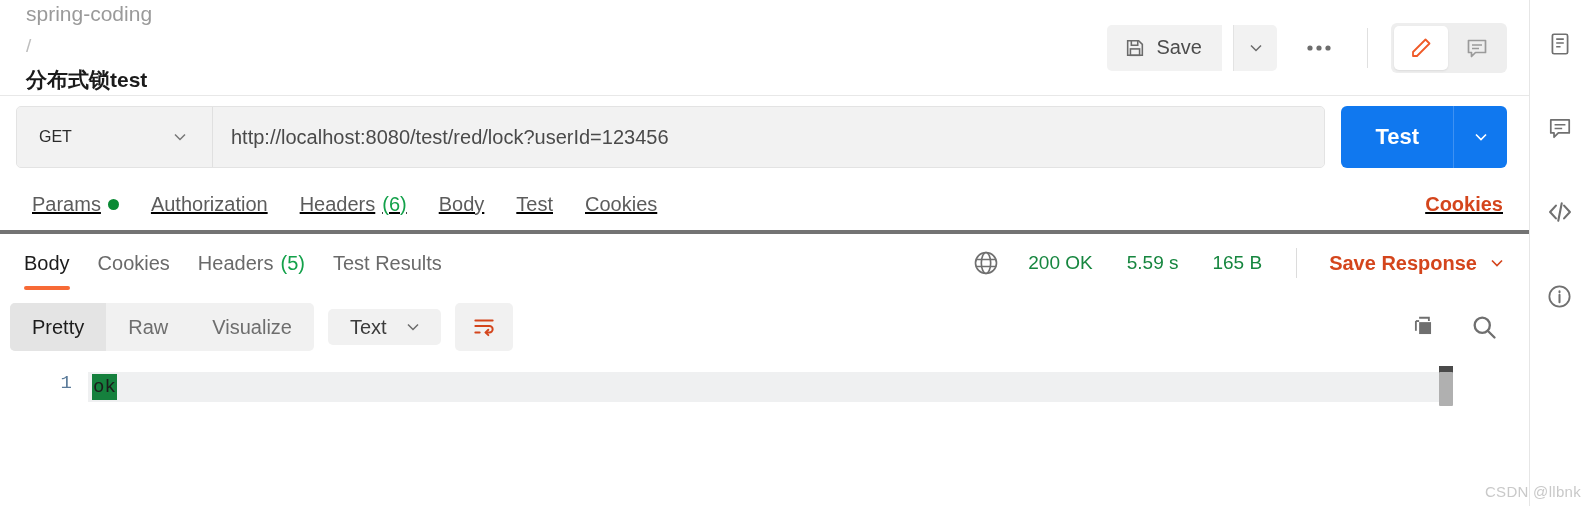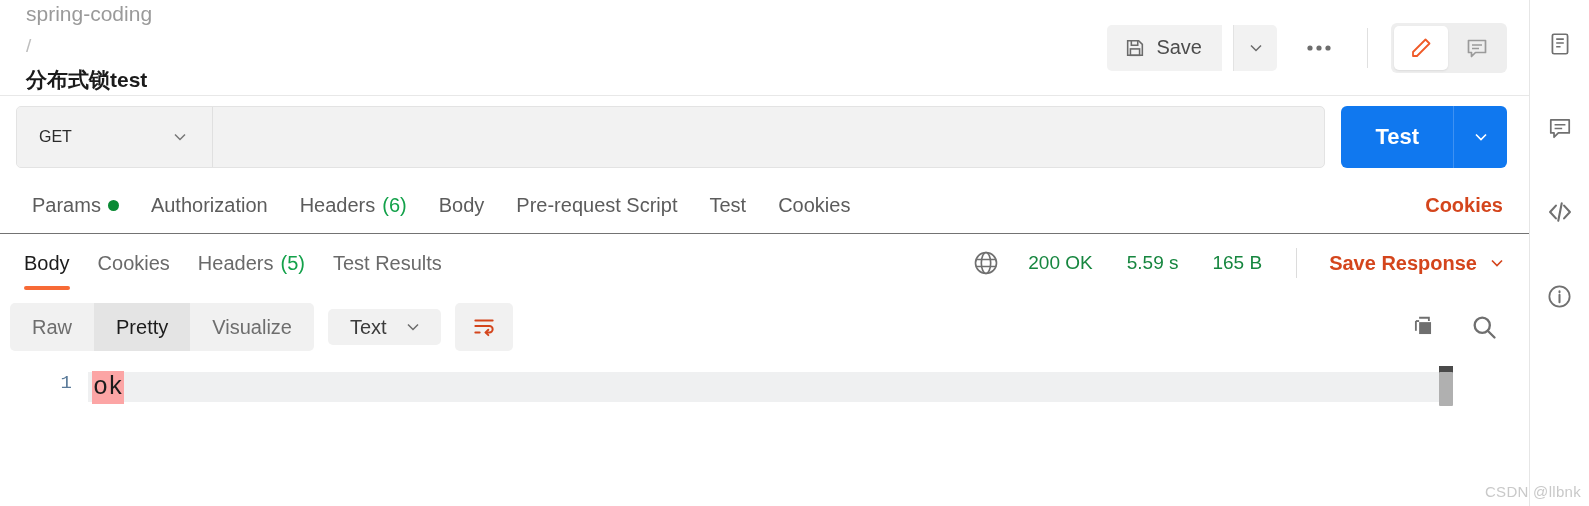--- a/index.html
+++ b/index.html
@@ -146,21 +146,22 @@
     width: 54px;
     display: flex; align-items: center; justify-content: center;
     cursor: pointer;
   }
 
   
   .req-tabs {
     height: 56px; min-height: 56px;
     display: flex; align-items: center;
     padding: 0 22px 0 16px;
-    border-bottom: 1px solid #737373;
+    border-bottom: 4px solid #737373;
+    text-decoration: underline;
   }
   .req-tab {
     display: flex; align-items: center; gap: 7px;
     font-size: 20px; color: #5c5c5c;
     padding: 0 16px;
     cursor: pointer;
     white-space: nowrap;
   }
   .green-dot {
     width: 11px; height: 11px; border-radius: 50%;
@@ -278,23 +279,23 @@
   }
   .code-line {
     height: 30px;
     background: #eff0f1;
     display: flex;
     align-items: center;
     padding-left: 4px;
     margin-right: 86px;
   }
   .code-token {
-    background: #fca5a5;
+    background: #15803d;
     font-family: "Liberation Mono", monospace;
-    font-size: 25px;
+    font-size: 19px;
     color: #1c1c1c;
     padding: 2px 1px;
   }
   .vscroll-track {
     position: absolute;
     right: 76px;
     top: 0; bottom: 0;
     width: 14px;
   }
   .vscroll-thumb {
@@ -406,20 +407,21 @@
     <div class="url-row">
       <div class="url-combo">
         <div class="method-box">
           <span class="method-label">GET</span>
           <span>
             <svg width="20" height="20" viewBox="0 0 24 24" fill="none" stroke="#777" stroke-width="1.8">
               <path d="M6 9l6 6 6-6"></path>
             </svg>
           </span>
         </div>
+        <input class="url-input" type="text" value="http://localhost:8080/test/red/lock?userId=123456" style="">
       </div>
       <div class="send-wrap">
         <button class="send-btn">Test</button>
         <button class="send-caret">
           <span>
             <svg width="20" height="20" viewBox="0 0 24 24" fill="none" stroke="#ffffff" stroke-width="2">
               <path d="M6 9l6 6 6-6"></path>
             </svg>
           </span>
         </button>
@@ -433,23 +435,20 @@
       </div>
       <div class="req-tab">
         <span>Authorization</span>
       </div>
       <div class="req-tab">
         <span>Headers</span>
         <span class="count-green">(6)</span>
       </div>
       <div class="req-tab">
         <span>Body</span>
-      </div>
-      <div class="req-tab">
-        <span>Pre-request Script</span>
       </div>
       <div class="req-tab">
         <span>Test</span>
       </div>
       <div class="req-tab">
         <span>Cookies</span>
       </div>
       <div class="tabs-spacer"></div>
       <div class="cookies-link">Cookies</div>
     </div>
@@ -487,22 +486,22 @@
             <svg width="20" height="20" viewBox="0 0 24 24" fill="none" stroke="#d4451c" stroke-width="2">
               <path d="M6 9l6 6 6-6"></path>
             </svg>
           </span>
         </span>
       </div>
     </div>
 
     <div class="fmt-row">
       <div class="seg">
+        <button class="seg-item active">Pretty</button>
         <button class="seg-item">Raw</button>
-        <button class="seg-item active">Pretty</button>
         <button class="seg-item">Visualize</button>
       </div>
 
       <div class="type-chip">
         <span class="type-chip-label">Text</span>
         <span>
           <svg width="20" height="20" viewBox="0 0 24 24" fill="none" stroke="#6b6b6b" stroke-width="1.8">
             <path d="M6 9l6 6 6-6"></path>
           </svg>
         </span>

